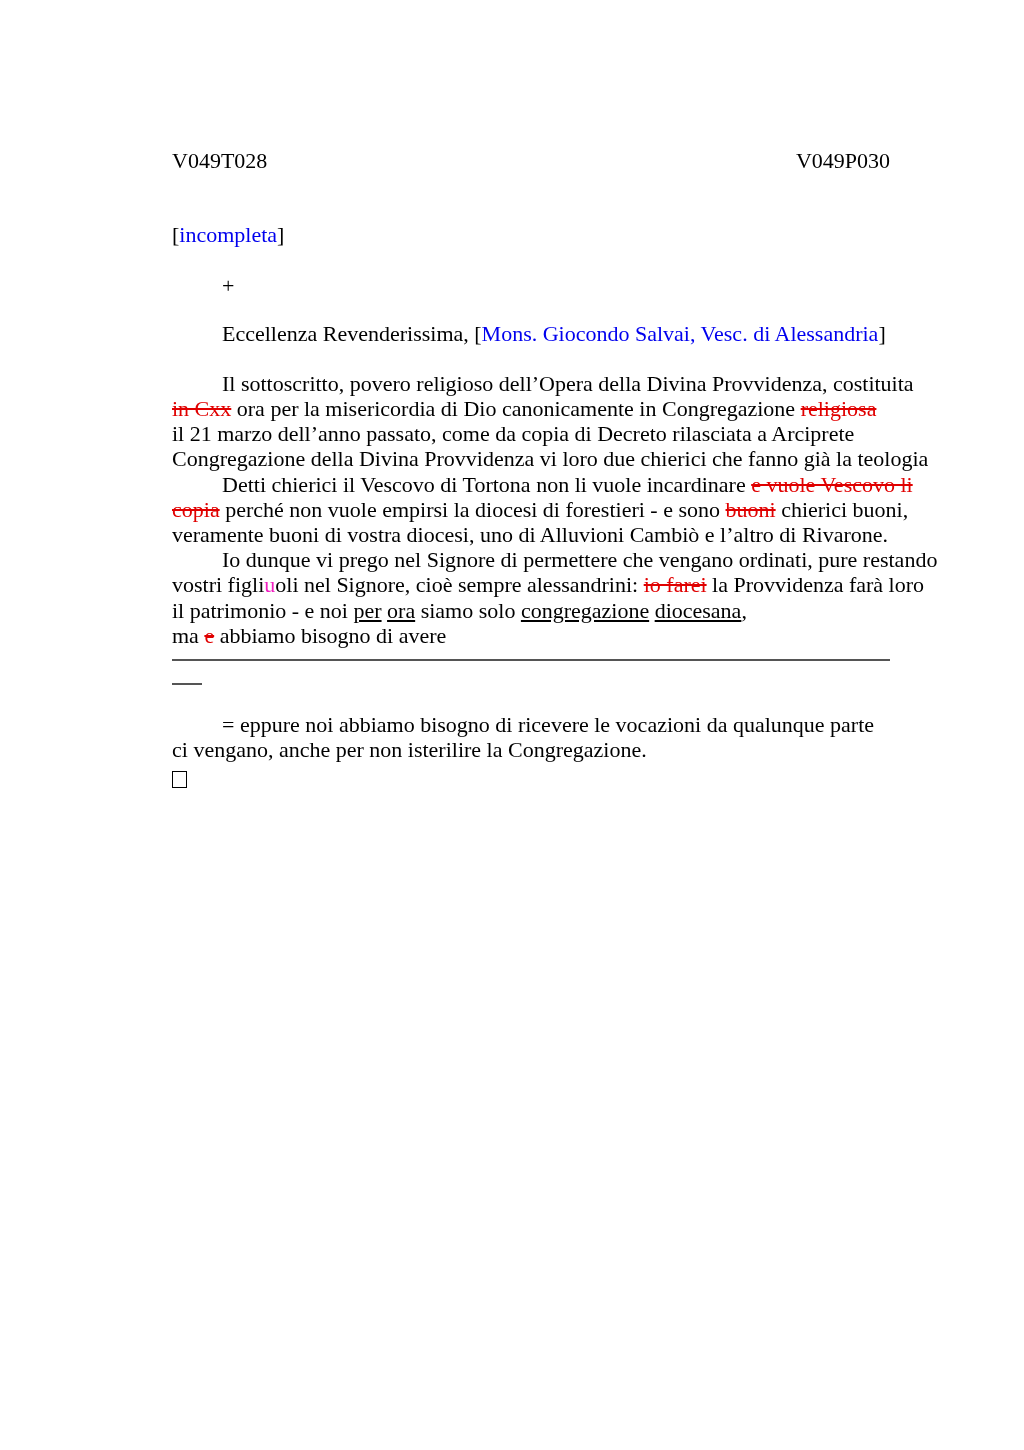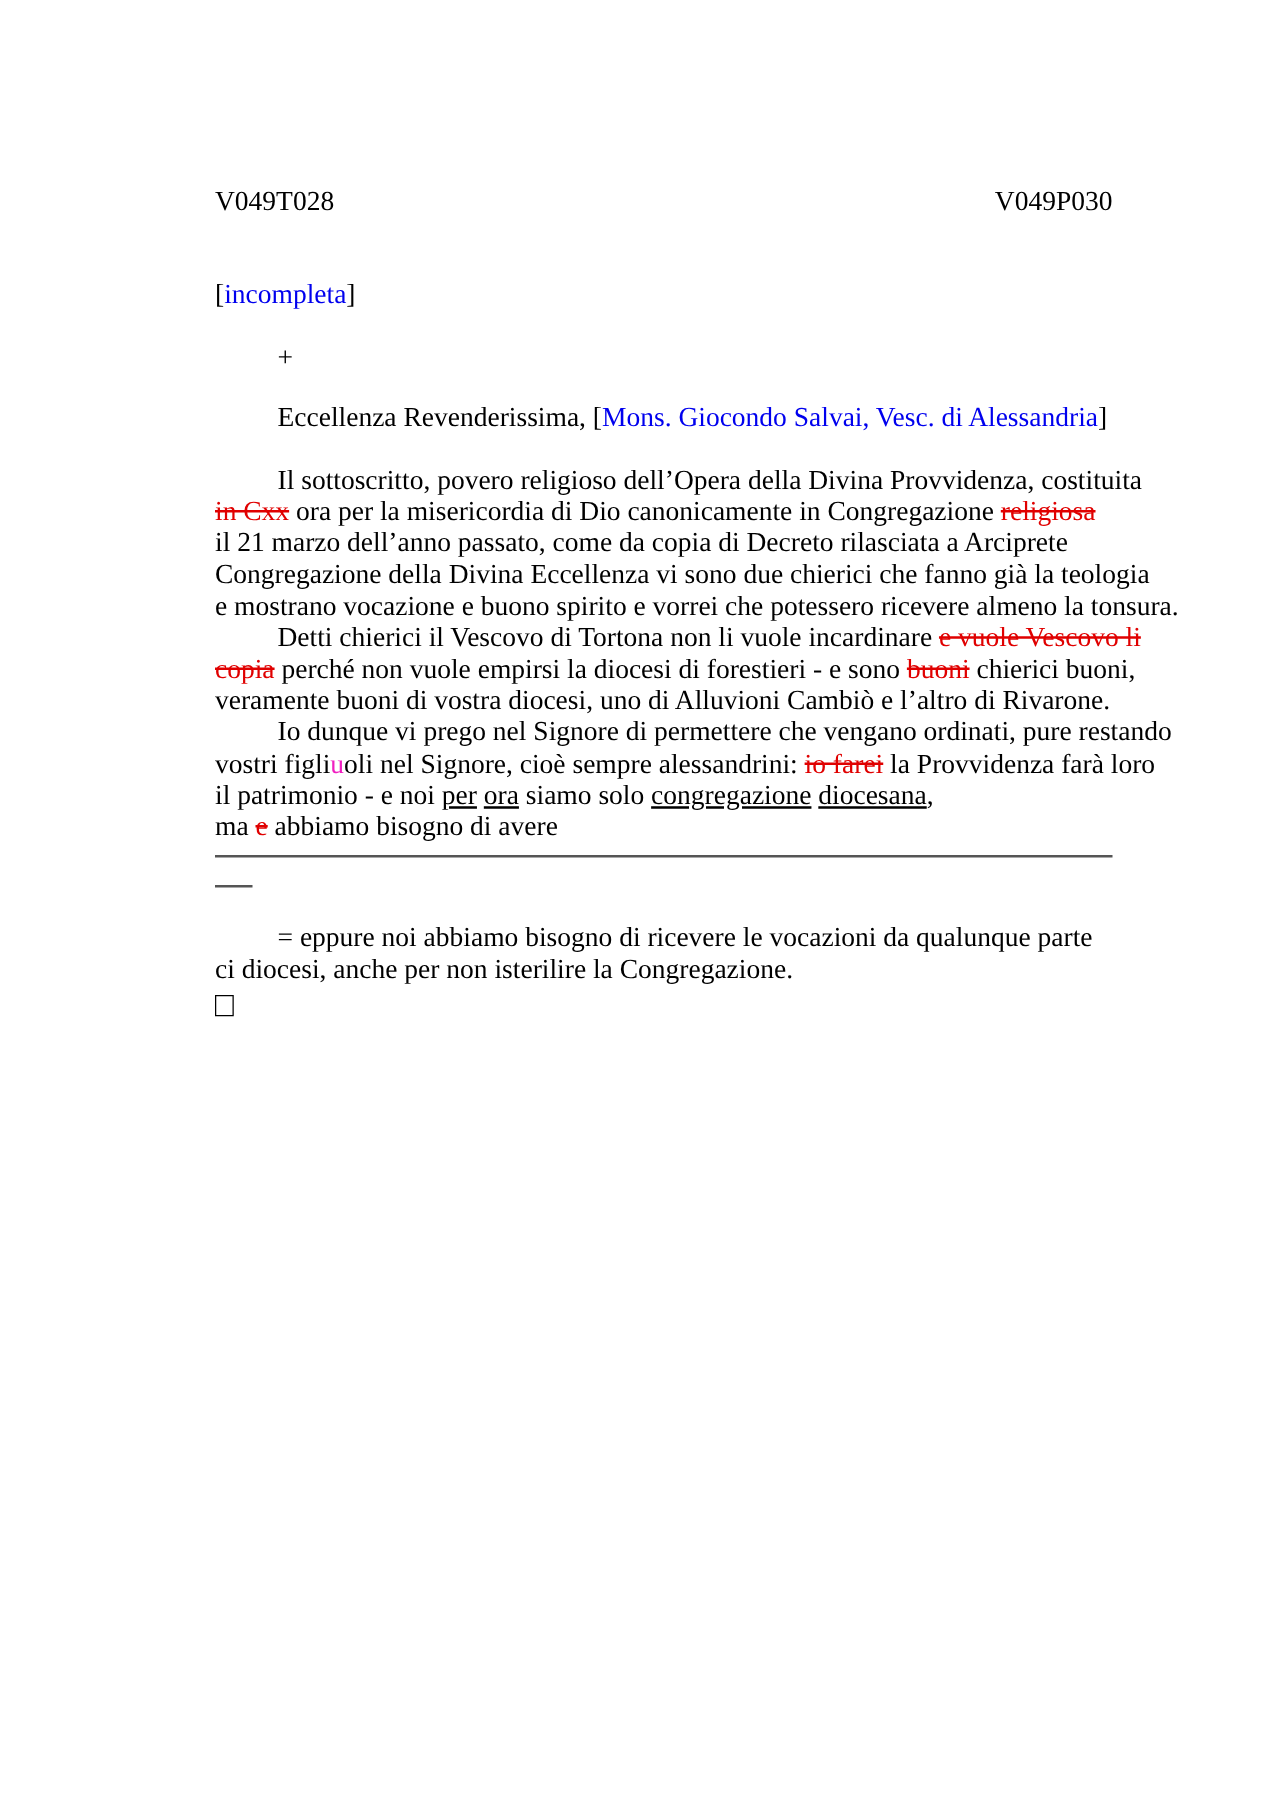--- a/index.html
+++ b/index.html
@@ -57,29 +57,28 @@
       <span>V049T028</span>
       <span>V049P030</span>
     </div>
     <div>
         <div class="text-line" style="margin-top: 49px;"><span class="seg-normal">[</span><span class="seg-blue">incompleta</span><span class="seg-normal">]</span></div>
         <div class="text-line indent" style="margin-top: 26px;"><span class="seg-normal">+</span></div>
         <div class="text-line indent" style="margin-top: 22px;"><span class="seg-normal">Eccellenza Revenderissima, [</span><span class="seg-blue">Mons. Giocondo Salvai, Vesc. di Alessandria</span><span class="seg-normal">]</span></div>
         <div class="text-line indent" style="margin-top: 25px;"><span class="seg-normal">Il sottoscritto, povero religioso dell’Opera della Divina Provvidenza, costituita</span></div>
         <div class="text-line"><span class="seg-strike-red">in Cxx</span><span class="seg-normal"> ora per la misericordia di Dio canonicamente in Congregazione </span><span class="seg-strike-red">religiosa</span></div>
         <div class="text-line"><span class="seg-normal">il 21 marzo dell’anno passato, come da copia di Decreto rilasciata a Arciprete</span></div>
-        <div class="text-line"><span class="seg-normal">Congregazione della Divina Eccellenza vi sono due chierici che fanno già la teologia</span></div>
-        <div class="text-line"><span class="seg-normal">e mostrano vocazione e buono spirito e vorrei che potessero ricevere almeno la tonsura.</span></div>
+        <div class="text-line"><span class="seg-normal">Congregazione della Divina Provvidenza vi loro due chierici che fanno già la teologia</span></div>
         <div class="text-line indent"><span class="seg-normal">Detti chierici il Vescovo di Tortona non li vuole incardinare </span><span class="seg-strike-red">e vuole Vescovo li</span></div>
         <div class="text-line"><span class="seg-strike-red">copia</span><span class="seg-normal"> perché non vuole empirsi la diocesi di forestieri - e sono </span><span class="seg-strike-red">buoni</span><span class="seg-normal"> chierici buoni,</span></div>
         <div class="text-line"><span class="seg-normal">veramente buoni di vostra diocesi, uno di Alluvioni Cambiò e l’altro di Rivarone.</span></div>
         <div class="text-line indent"><span class="seg-normal">Io dunque vi prego nel Signore di permettere che vengano ordinati, pure restando</span></div>
         <div class="text-line"><span class="seg-normal">vostri figli</span><span class="seg-magenta">u</span><span class="seg-normal">oli nel Signore, cioè sempre alessandrini: </span><span class="seg-strike-red">io farei</span><span class="seg-normal"> la Provvidenza farà loro</span></div>
         <div class="text-line"><span class="seg-normal">il patrimonio - e noi </span><span class="seg-underline">per</span><span class="seg-normal"> </span><span class="seg-underline">ora</span><span class="seg-normal"> siamo solo </span><span class="seg-underline">congregazione</span><span class="seg-normal"> </span><span class="seg-underline">diocesana</span><span class="seg-normal">,</span></div>
         <div class="text-line"><span class="seg-normal">ma </span><span class="seg-strike-red">e</span><span class="seg-normal"> abbiamo bisogno di avere</span></div>
         <div class="rule rule-long" style="margin-top: 11px;"></div>
         <div class="rule rule-short" style="margin-top: 22px;"></div>
         <div class="text-line indent" style="margin-top: 27px;"><span class="seg-normal">= eppure noi abbiamo bisogno di ricevere le vocazioni da qualunque parte</span></div>
-        <div class="text-line"><span class="seg-normal">ci diocesi, anche per non isterilire la Congregazione.</span></div>
+        <div class="text-line"><span class="seg-normal">ci vengano, anche per non isterilire la Congregazione.</span></div>
         <div class="text-line" style="margin-top: 2px;"><span class="square"></span></div>
       </div>
   </div>
 </div>
 
 </body></html>

